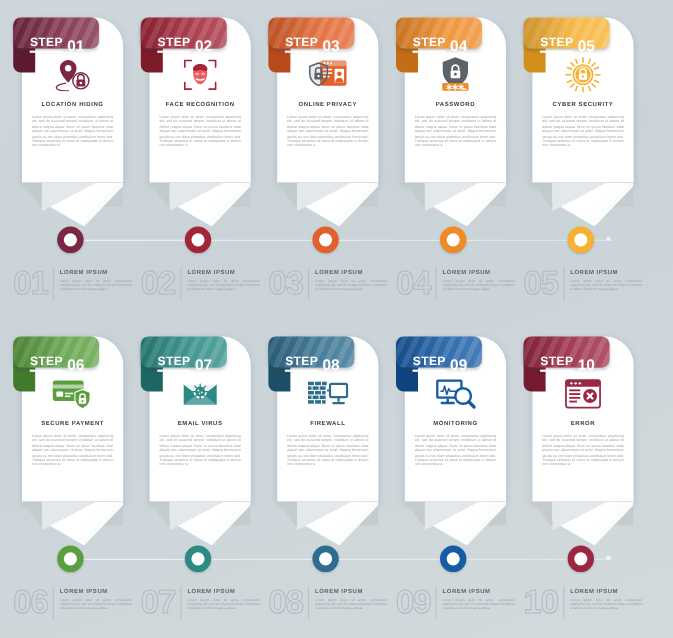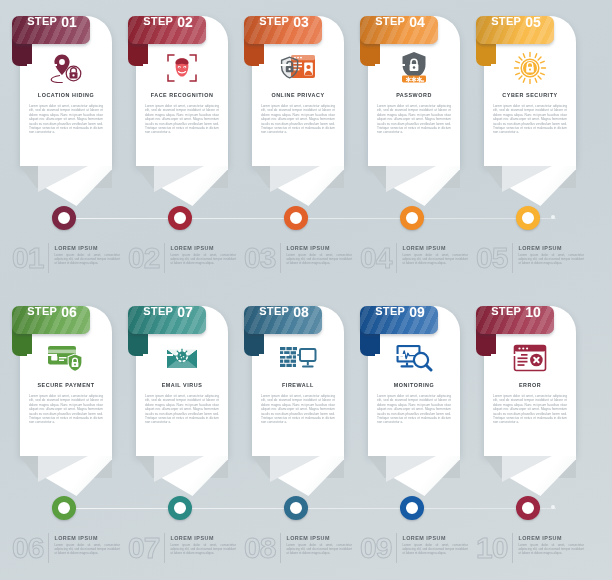--- a/index.html
+++ b/index.html
@@ -84,21 +84,21 @@
     background-image: repeating-linear-gradient(115deg,
        rgba(255,255,255,.00) 0px, rgba(255,255,255,.00) 5px,
        rgba(255,255,255,.13) 5px, rgba(255,255,255,.13) 10px);
   }
   .ribbon .plate .glow {
     position: absolute; inset: 0;
     background: linear-gradient(100deg, rgba(0,0,0,.18) 0%, rgba(255,255,255,.12) 60%, rgba(255,255,255,.22) 100%);
   }
   .ribbon .label {
     position: absolute; inset: 0;
-    display: flex; justify-content: center;
+    display: flex; align-items: center; justify-content: center;
     gap: 4px;
     color: #fff; z-index: 2;
   }
   .ribbon .label .w {
     font-size: 11px; font-weight: 700; letter-spacing: .3px;
     border-bottom: 2px solid #fff; padding-bottom: 1px; line-height: 11px;
   }
   .ribbon .label .n { font-size: 14px; font-weight: 700; line-height: 12px; }
 
   

